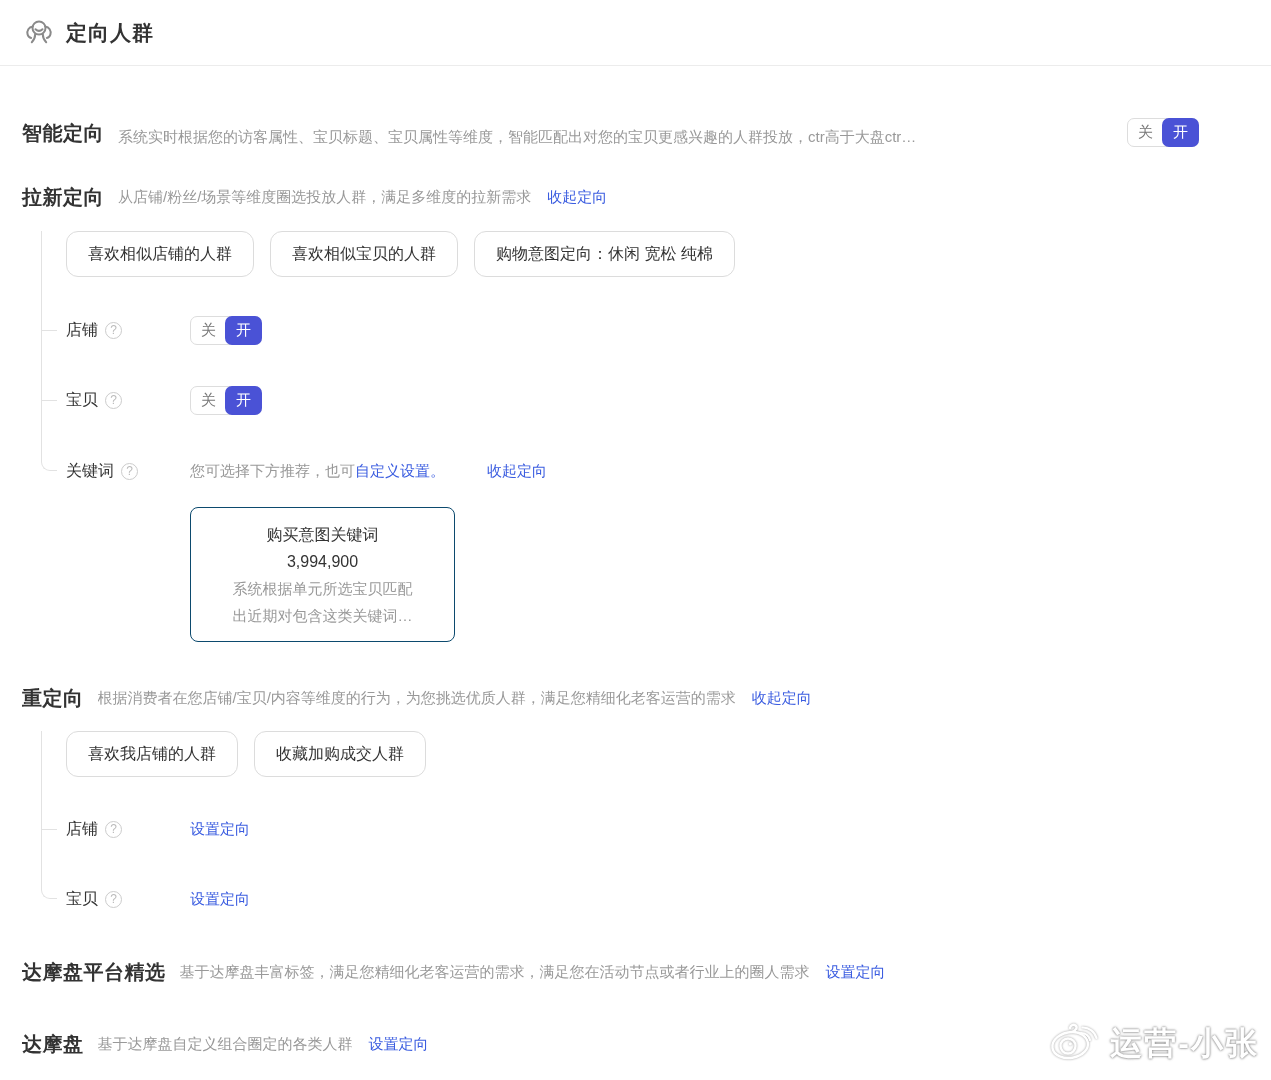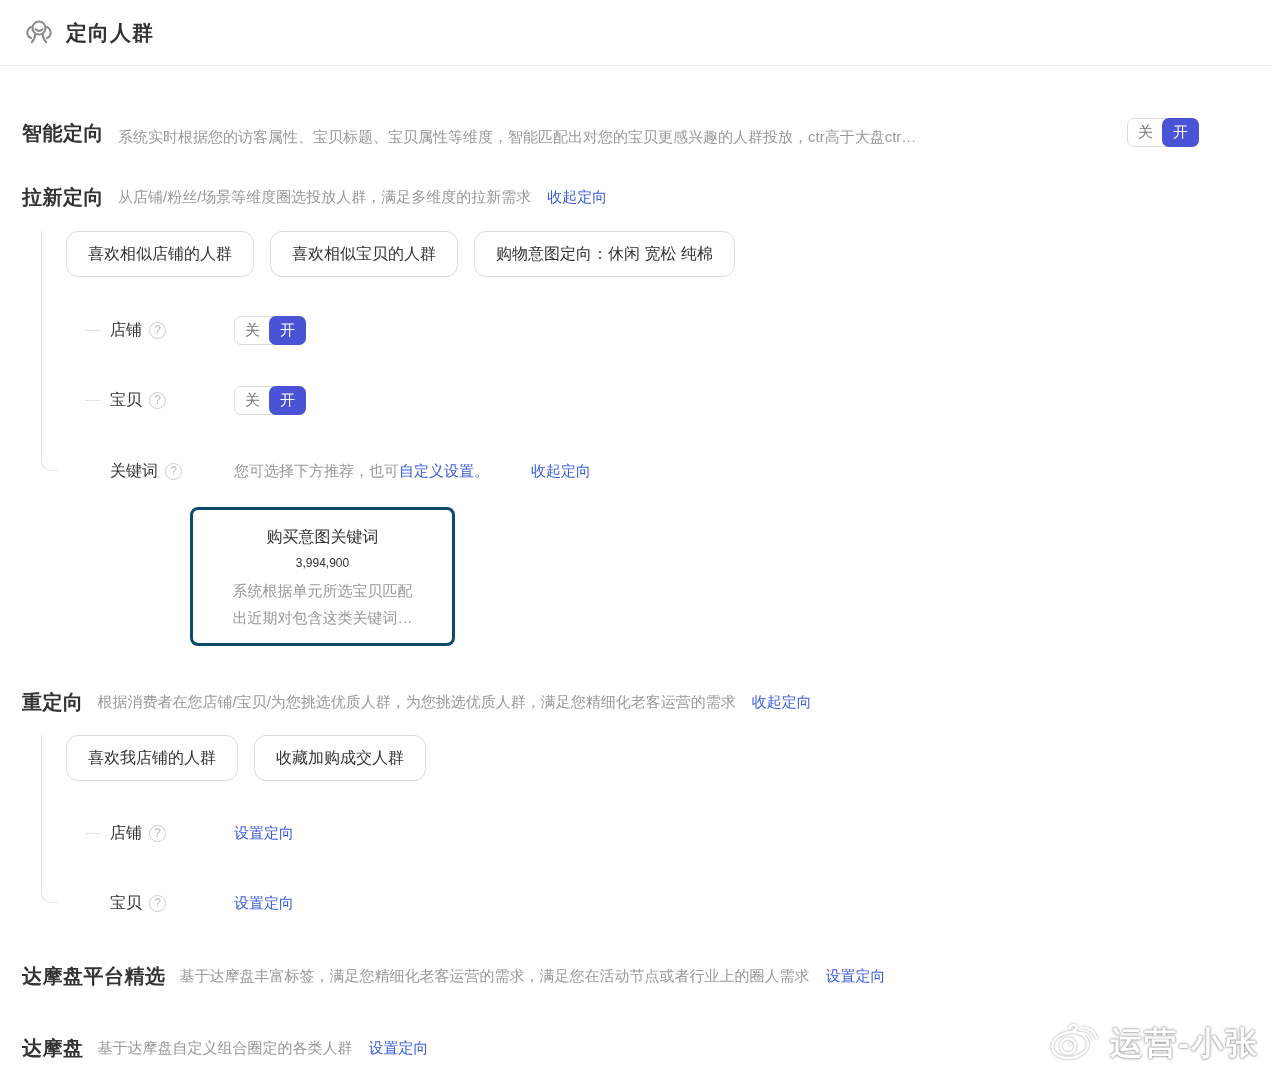--- a/index.html
+++ b/index.html
@@ -48,44 +48,44 @@
                 border-left:1px solid #e2e2e2; border-bottom:1px solid #e2e2e2;
                 border-bottom-left-radius:9px; }
   .tree-elbow.h-240 { height:240px; }
   .tree-elbow.h-168 { height:168px; }
 
   .chips { display:flex; gap:16px; }
   .chip { height:46px; display:flex; align-items:center; padding:0 21px;
           border:1px solid #dcdcdc; border-radius:12px; font-size:16px; color:#333;
           background:#fff; white-space:nowrap; cursor:pointer; }
 
-  .child-row { display:flex; align-items:center; height:30px; position:relative;margin-left:44px; }
+  .child-row { display:flex; align-items:center; height:30px; position:relative; }
   .child-row.stub::before { content:""; position:absolute; left:-25px; top:50%;
                             width:16px; height:1px; background:#e2e2e2; }
   .cr-shop1 { margin-top:38px; }
   .cr-item1 { margin-top:40px; }
   .cr-keyword { margin-top:41px; }
   .cr-shop2 { margin-top:37px; }
   .cr-item2 { margin-top:40px; }
 
   .label-col { width:124px; display:flex; align-items:center; gap:7px; flex:none; }
   .child-label { font-size:16px; color:#333; white-space:nowrap; }
   .q-icon { width:17px; height:17px; border:1px solid #ccc; border-radius:50%;
             color:#bbb; font-size:12px; line-height:15px; text-align:center;
             flex:none; cursor:pointer; }
 
   .hint-text { font-size:15px; color:#999; white-space:nowrap; }
   .hint-link { font-size:15px; color:var(--accent,#3a5ce0); cursor:pointer; }
   .keyword-collapse { margin-left:42px; }
 
   
-  .kw-card { margin-top:21px; margin-left:124px; width:265px; border:3px solid #0c4a6e;
+  .kw-card { margin-top:21px; margin-left:124px; width:265px; border:1px solid #0c4a6e;
              border-radius:8px; padding:13px 10px 12px; text-align:center; cursor:pointer; }
   .kw-title { font-size:16px; color:#333; line-height:27px; }
-  .kw-count { font-size:12px; color:#333; line-height:27px; }
+  .kw-count { font-size:16px; color:#333; line-height:27px; }
   .kw-desc { font-size:15px; color:#999; line-height:27px; white-space:nowrap; }
 
   
   .watermark { position:absolute; right:12px; bottom:12px; display:flex;
                align-items:center; gap:8px; pointer-events:none; }
   .wm-logo { filter: drop-shadow(0 0 1px rgba(150,150,150,0.9)); }
   .wm-text { font-size:32px; font-weight:bold; color:#fff; letter-spacing:2px;
              text-shadow: 0 1px 2px rgba(120,120,120,0.45),
                           0 -1px 2px rgba(120,120,120,0.35),
                           1px 0 2px rgba(120,120,120,0.35),
@@ -169,21 +169,21 @@
     <div class="kw-card">
       <div class="kw-title">购买意图关键词</div>
       <div class="kw-count">3,994,900</div>
       <div class="kw-desc">系统根据单元所选宝贝匹配</div>
       <div class="kw-desc">出近期对包含这类关键词…</div>
     </div>
   </div>
 
   <div class="sec-row row-retarget">
     <span class="sec-title">重定向</span>
-    <span class="sec-desc">根据消费者在您店铺/宝贝/为您挑选优质人群，为您挑选优质人群，满足您精细化老客运营的需求</span>
+    <span class="sec-desc">根据消费者在您店铺/宝贝/内容等维度的行为，为您挑选优质人群，满足您精细化老客运营的需求</span>
     <span class="link">收起定向</span>
   </div>
 
   <div class="tree tree-2">
     <div class="tree-elbow h-168"></div>
 
     <div class="chips">
       <span class="chip">喜欢我店铺的人群</span>
       <span class="chip">收藏加购成交人群</span>
     </div>

